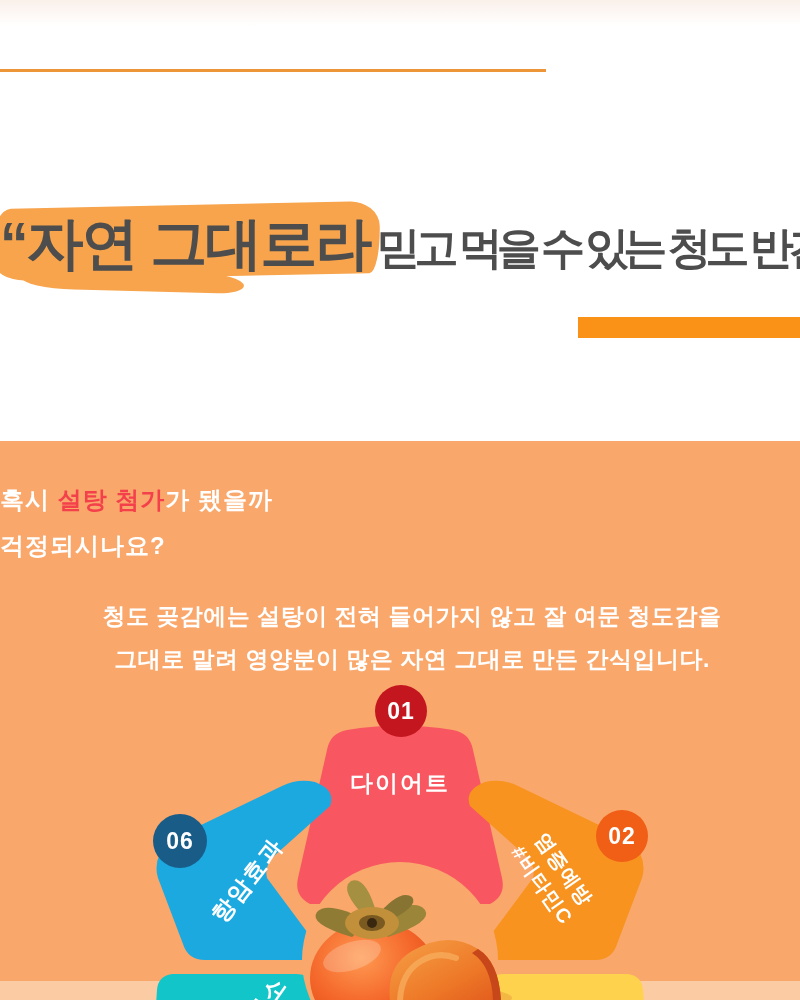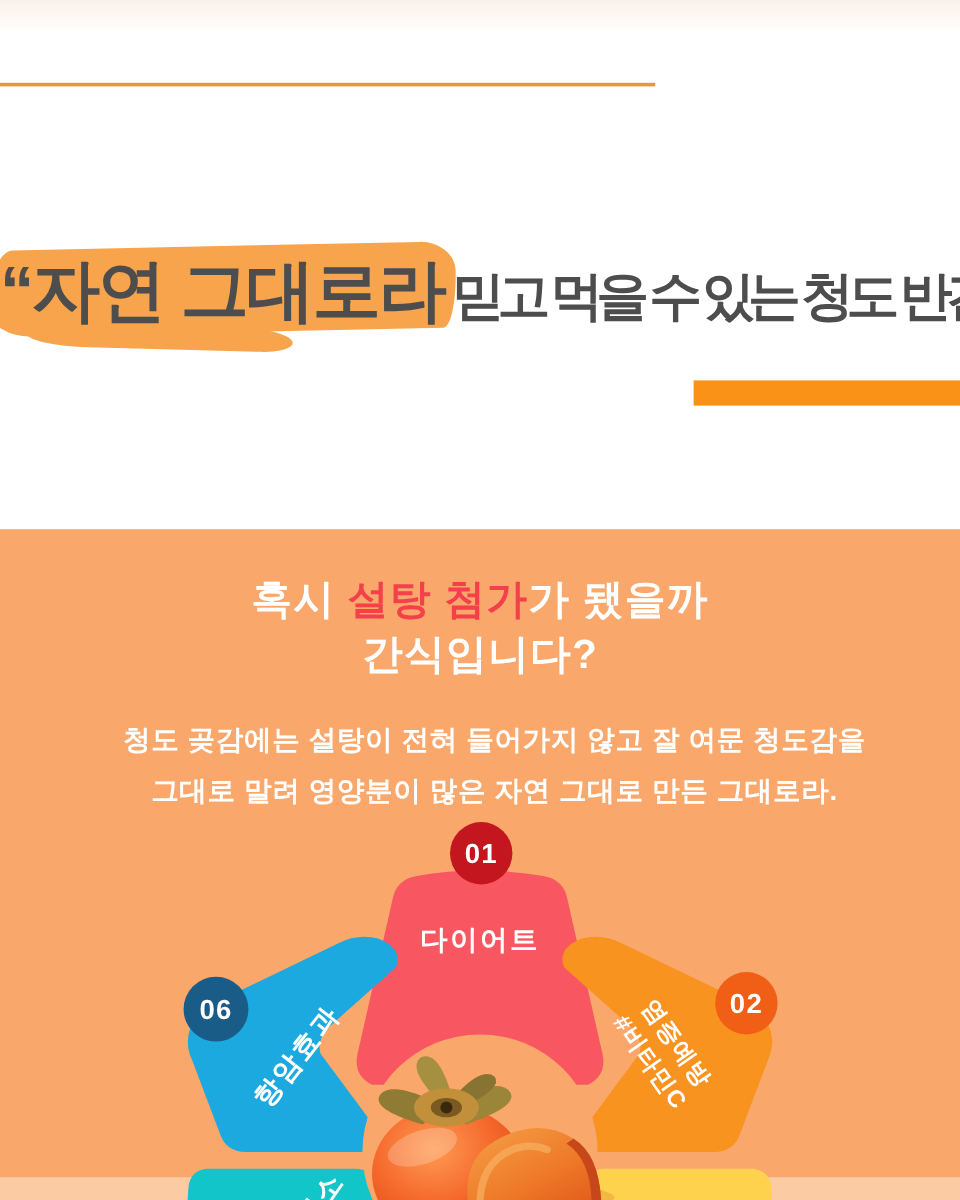--- a/index.html
+++ b/index.html
@@ -17,22 +17,22 @@
   .hl .brush{position:absolute;z-index:0;}
   .hl .b1{left:-8px;right:-10px;top:-2px;bottom:2px;
         border-radius:24px 36px 14px 40px / 52px 30px 58px 26px;transform:rotate(-1.2deg);}
   .hl .b2{left:6%;bottom:-12px;width:60%;height:20px;transform:rotate(1.5deg);
         border-radius:10px 55px 30px 60px / 50% 70% 45% 60%;}
   .hl-text{position:relative;z-index:1;}
   .rest{font-size:44px;letter-spacing:-6px;}
 
   
   .promo{position:absolute;top:441px;left:0;width:800px;height:559px;}
-  .promo h2{position:absolute;top:36px;left:0;width:100%;margin:0;text-align:center;
-        font-size:34px;line-height:46px;font-weight:bold;letter-spacing:1px;}
+  .promo h2{position:absolute;top:36px;left:0;width:100%;margin:0;
+        font-size:24px;line-height:46px;font-weight:bold;letter-spacing:1px;}
   .promo .body-text{position:absolute;top:142px;left:0;width:100%;margin:12px;text-align:center;
         font-size:23px;line-height:43px;font-weight:bold;letter-spacing:.5px;color:#FFFFFF;}
   .next-strip{position:absolute;top:981px;left:0;width:800px;height:19px;}
 
   .flower{position:absolute;top:660px;left:0;width:800px;height:340px;}
   .plabel{fill:#FFFFFF;font-family:"Liberation Sans",sans-serif;font-weight:bold;
         font-size:23px;text-anchor:middle;letter-spacing:2px;}
   .plabel.s{font-size:20px;letter-spacing:1px;}
   .bnum{fill:#FFFFFF;font-family:"Liberation Sans",sans-serif;font-weight:bold;
         font-size:23px;text-anchor:middle;letter-spacing:1px;}
@@ -50,25 +50,25 @@
       <i class="brush b1" style="background: rgb(247, 164, 76);"></i>
       <i class="brush b2" style="background: rgb(247, 164, 76);"></i>
       <span class="hl-text">“자연 그대로라</span></span><span class="rest"> 믿고 먹을 수 있는 청도 반건시”</span>
   </h1>
 
   <div class="side-bar" style="background: rgb(251, 146, 24);"></div>
 
   <section class="promo" style="background: rgb(249, 167, 107);">
     <h2 style="color: rgb(255, 255, 255);">
       <span>혹시 </span><span style="color: rgb(244, 64, 75);">설탕 첨가</span><span>가 됐을까</span><br>
-      <span>간식입니다?</span>
+      <span>걱정되시나요?</span>
     </h2>
     <p class="body-text">
       <span>청도 곶감에는 설탕이 전혀 들어가지 않고 잘 여문 청도감을</span><br>
-      <span>그대로 말려 영양분이 많은 자연 그대로 만든 그대로라.</span>
+      <span>그대로 말려 영양분이 많은 자연 그대로 만든 간식입니다.</span>
     </p>
   </section>
 
   <div class="next-strip" style="background: rgb(251, 203, 163);"></div>
 
   <svg class="flower" viewBox="0 0 800 340">
     <defs>
       <radialGradient id="fruitG" cx="40%" cy="32%" r="75%">
         <stop offset="0%" stop-color="#FF9A52"></stop>
         <stop offset="55%" stop-color="#F4662A"></stop>

